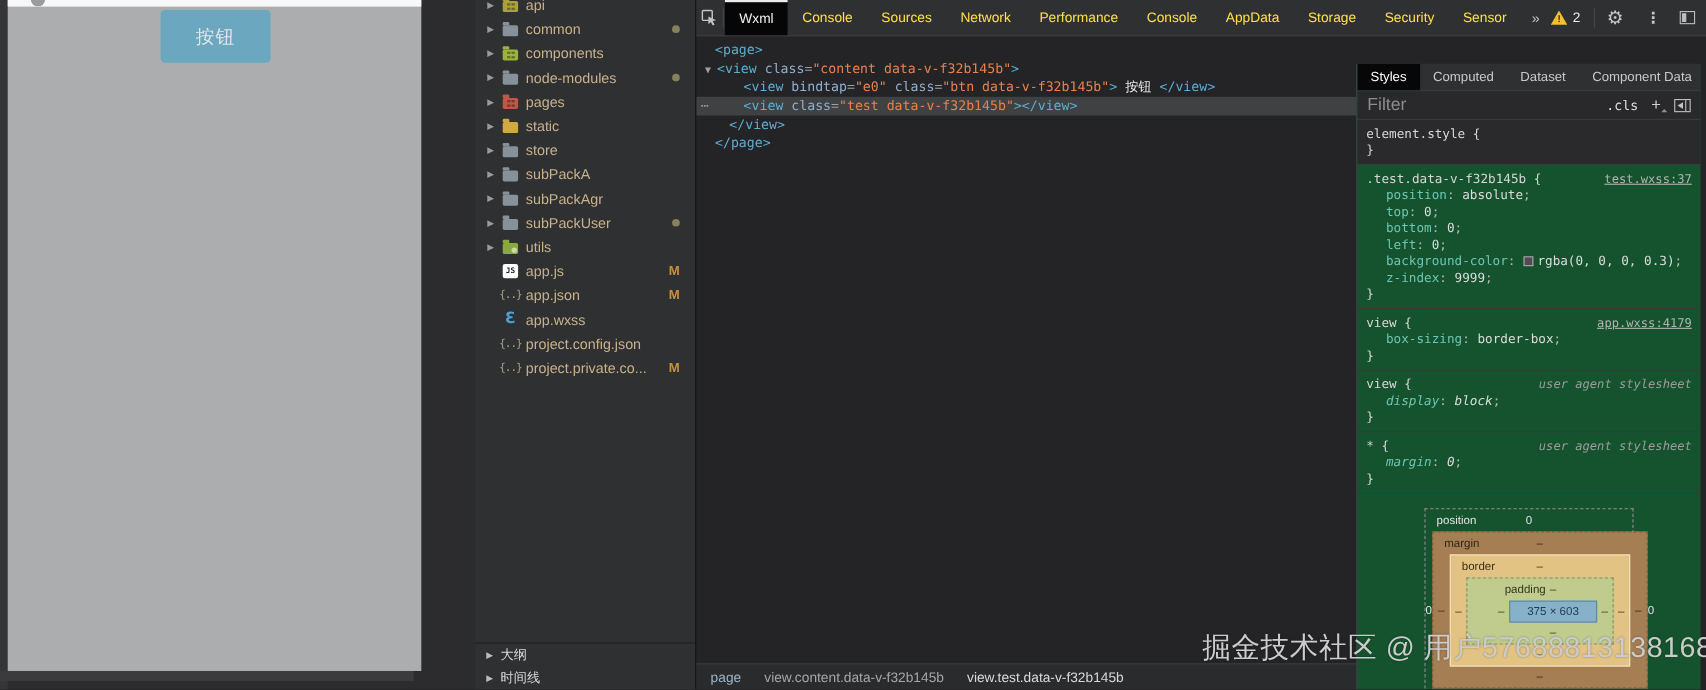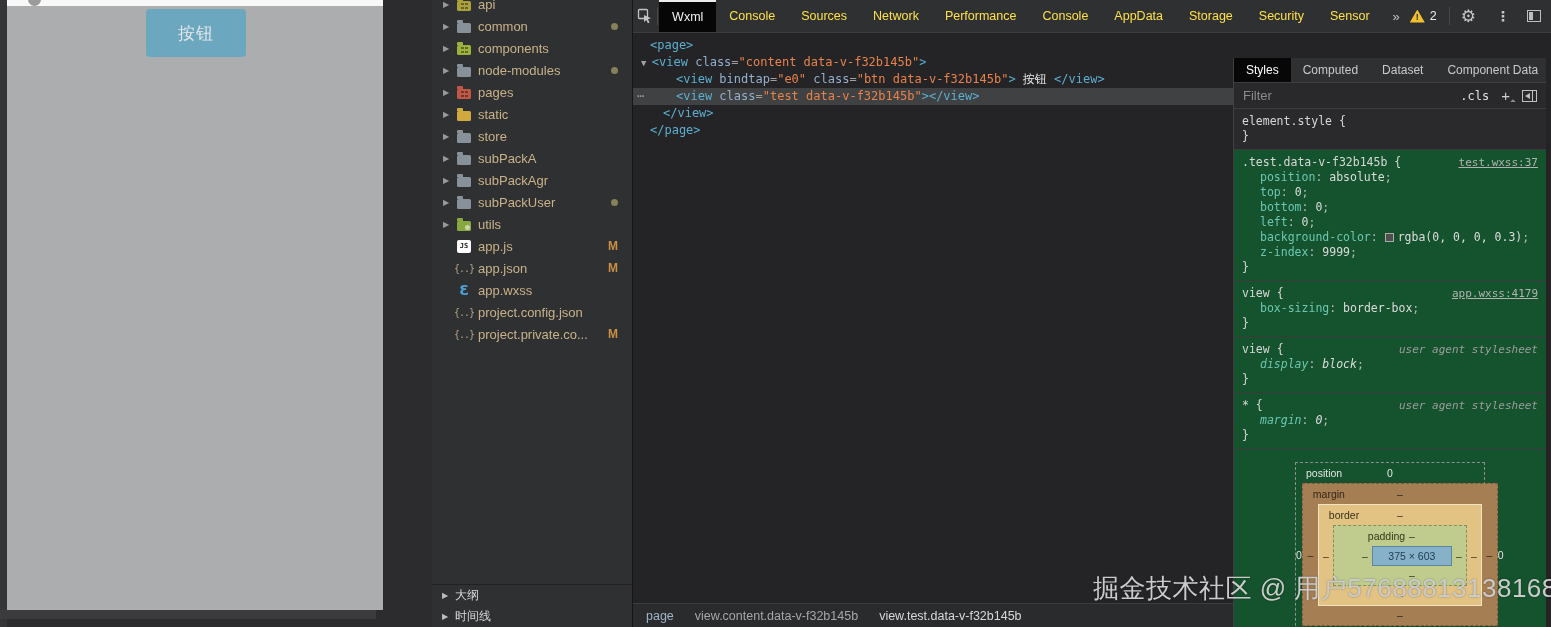--- a/index.html
+++ b/index.html
@@ -86,21 +86,21 @@
   .crumb { margin-right:21px; color:#a6a6a6; white-space:nowrap; }
   .crumb.first { color:#9db4ca; }
   .crumb.active { color:#d9d9d9; }
 
   
   .styles-pane { position:absolute; left:600px; top:34px; bottom:0; width:313px; border-left:1px solid #404043; background:#14532d; overflow:hidden;margin-top:24px; }
   .styles-tabs { height:25px; background:#2f3032; border-bottom:1px solid #3d3d3f; display:flex; align-items:stretch; }
   .styles-tab { display:flex; align-items:center; padding:0 12px; font-size:12px; color:#c9c9c9; white-space:nowrap; }
   .styles-tab.active { background:#070708; color:#ffffff; }
   .filter-bar { height:26px; border-bottom:1px solid #3d3d3f; background:#29292b; display:flex; align-items:center; padding:0 9px; }
-  .filter-input { flex:1; background:transparent; border:none; outline:none; color:#bdbdbd; font-size:13px; font-family:inherit; }
+  .filter-input { flex:1; background:transparent; border:none; outline:none; color:#bdbdbd; font-size:16px; font-family:inherit; }
   .filter-input::placeholder { color:#8c8c8c; }
   .cls-btn { color:#e0e0e0; font-size:12px; font-family:"DejaVu Sans Mono",monospace; margin-right:12px; }
   .plus-btn { position:relative; color:#d0d0d0; font-size:15px; margin-right:12px; line-height:1; }
   .plus-btn::after { content:""; position:absolute; right:-5px; bottom:-1px; border-left:4px solid transparent; border-top:4px solid #8d8d8d; transform:rotate(-45deg); }
   .panel-toggle { position:relative; width:15px; height:12px; border:1px solid #c0c0c0; }
   .panel-toggle::before { content:""; position:absolute; left:2px; top:2.5px; border-top:3px solid transparent; border-bottom:3px solid transparent; border-right:5px solid #c0c0c0; }
   .panel-toggle::after { content:""; position:absolute; right:3px; top:0; bottom:0; width:1px; background:#c0c0c0; }
 
   .rules { font-family:"DejaVu Sans Mono",monospace; font-size:11.5px; }
   .rule { padding:5px 8px 5px 8px; border-bottom:1px solid #3a3a3c; line-height:15px; }

